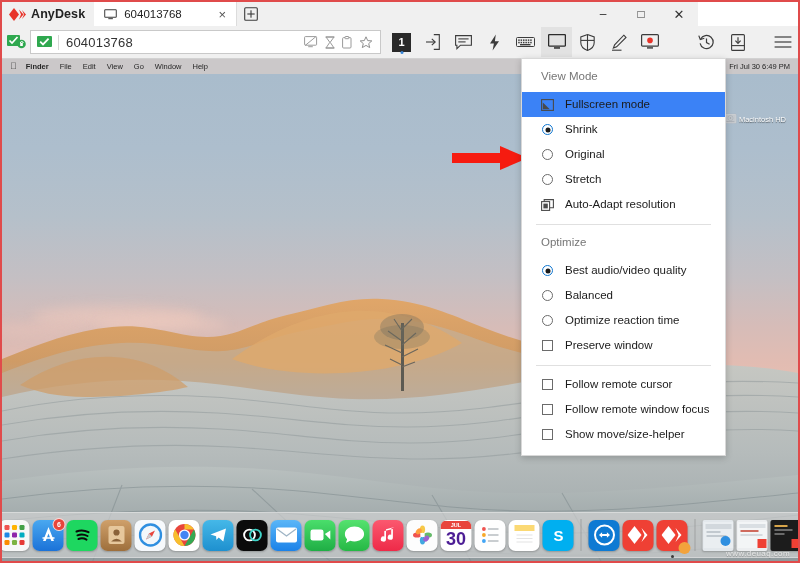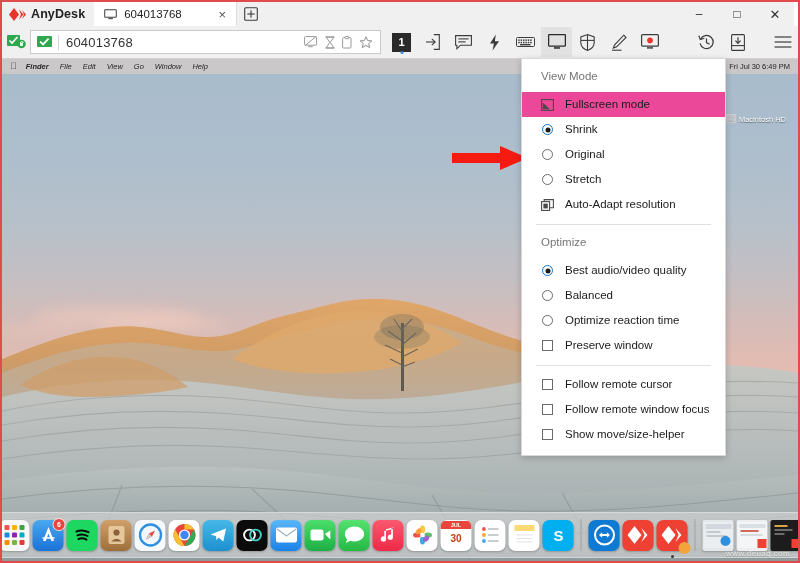--- a/index.html
+++ b/index.html
@@ -12,21 +12,21 @@
   .app{
     position:relative;width:800px;height:563px;
     box-sizing:border-box;
     border:2px solid #e04b4b;
     background:#ffffff;
     overflow:hidden;
   }
 
   
   .titlebar{
-    position:absolute;left:0;top:0;width:792px;height:24px;
+    position:absolute;left:0;top:0;width:696px;height:24px;
     background:#f0f0f0;
     display:flex;align-items:stretch;
   }
   .brand{
     display:flex;align-items:center;gap:5px;
     padding:0 9px 0 7px;
   }
   .brand-logo{width:17px;height:13px;display:block;}
   .brand-name{
     font-size:12.5px;font-weight:bold;color:#222;letter-spacing:.1px;
@@ -102,21 +102,21 @@
   }
   .mac-menubar{
     position:absolute;left:0;top:0;width:100%;height:15px;
     background:rgba(206,203,203,0.88);
     display:flex;align-items:center;
     font-size:7.5px;color:#262626;
     padding:0 4px;box-sizing:border-box;
     z-index:4;
   }
   .apple{font-size:9px;margin:0 9px 0 4px;line-height:1;}
-  .mm{margin-right:11px;white-space:nowrap;font-style:italic;}
+  .mm{margin-right:11px;white-space:nowrap;}
   .mm.bold{font-weight:bold;}
   .menubar-right{margin-left:auto;display:flex;align-items:center;gap:8px;padding-right:4px;}
   .clock{font-size:7.5px;color:#222;white-space:nowrap;}
 
   
   .wall{position:absolute;left:0;top:15px;width:100%;height:489px;overflow:hidden;}
   .sky{
     position:absolute;left:0;top:0;width:100%;height:340px;
     background:linear-gradient(to bottom,
       #a9bccc 0%, #adbecd 22%, #b5c0ca 42%, #c4bfc3 60%,
@@ -192,21 +192,21 @@
     padding-bottom:8px;
     font-size:11.5px;color:#1b1b1b;
   }
   .menu-header{
     padding:11px 0 10px 19px;font-size:11.5px;color:#767676;
   }
   .menu-row{
     display:flex;align-items:center;
     height:25px;padding-left:19px;gap:11px;
   }
-  .menu-row.hl{background:#ec4899;}
+  .menu-row.hl{background:#3b82f6;}
   .menu-label{white-space:nowrap;line-height:1;}
   .ctrl{width:13px;height:13px;flex:0 0 auto;display:flex;align-items:center;justify-content:center;}
   .radio{
     width:11px;height:11px;border-radius:50%;
     border:1.3px solid #6b6b6b;box-sizing:border-box;
   }
   .radio.on{border-color:#0f76d0;position:relative;}
   .radio.on::after{
     content:"";position:absolute;left:50%;top:50%;
     transform:translate(-50%,-50%);
@@ -648,21 +648,21 @@
                 <ellipse cx="16.5" cy="11" rx="4" ry="2.6" fill="#66bb6a"></ellipse>
                 <ellipse cx="7.3" cy="7.3" rx="3.4" ry="2.4" transform="rotate(-45 7.3 7.3)" fill="#ff9e3d"></ellipse>
                 <ellipse cx="14.7" cy="14.7" rx="3.4" ry="2.4" transform="rotate(-45 14.7 14.7)" fill="#9c62d0"></ellipse>
                 <circle cx="11" cy="11" r="2.3" fill="#fff"></circle>
               </g>
             </svg>
         </div>
 
         <div class="dock-ico" style="background:#fff;flex-direction:column;gap:0">
           <div style="width:100%;background:#e8453c;color:#fff;font-size:5.5px;font-weight:bold;text-align:center;line-height:8px;">JUL</div>
-          <div style="color:#c2410c;font-size:10px;font-weight:bold;line-height:20px;">30</div>
+          <div style="color:#4c1d95;font-size:18px;font-weight:bold;line-height:20px;">30</div>
         </div>
 
         <div class="dock-ico" style="background:#fefefe">
           <svg width="20" height="20" viewBox="0 0 20 20">
               <circle cx="3.4" cy="4" r="1.9" fill="#ef5350"></circle>
               <circle cx="3.4" cy="10" r="1.9" fill="#f7a828"></circle>
               <circle cx="3.4" cy="16" r="1.9" fill="#42a5f5"></circle>
               <g stroke="#b7bcc1" stroke-width="1.4">
                 <line x1="7.4" y1="4" x2="18" y2="4"></line>
                 <line x1="7.4" y1="10" x2="18" y2="10"></line>

